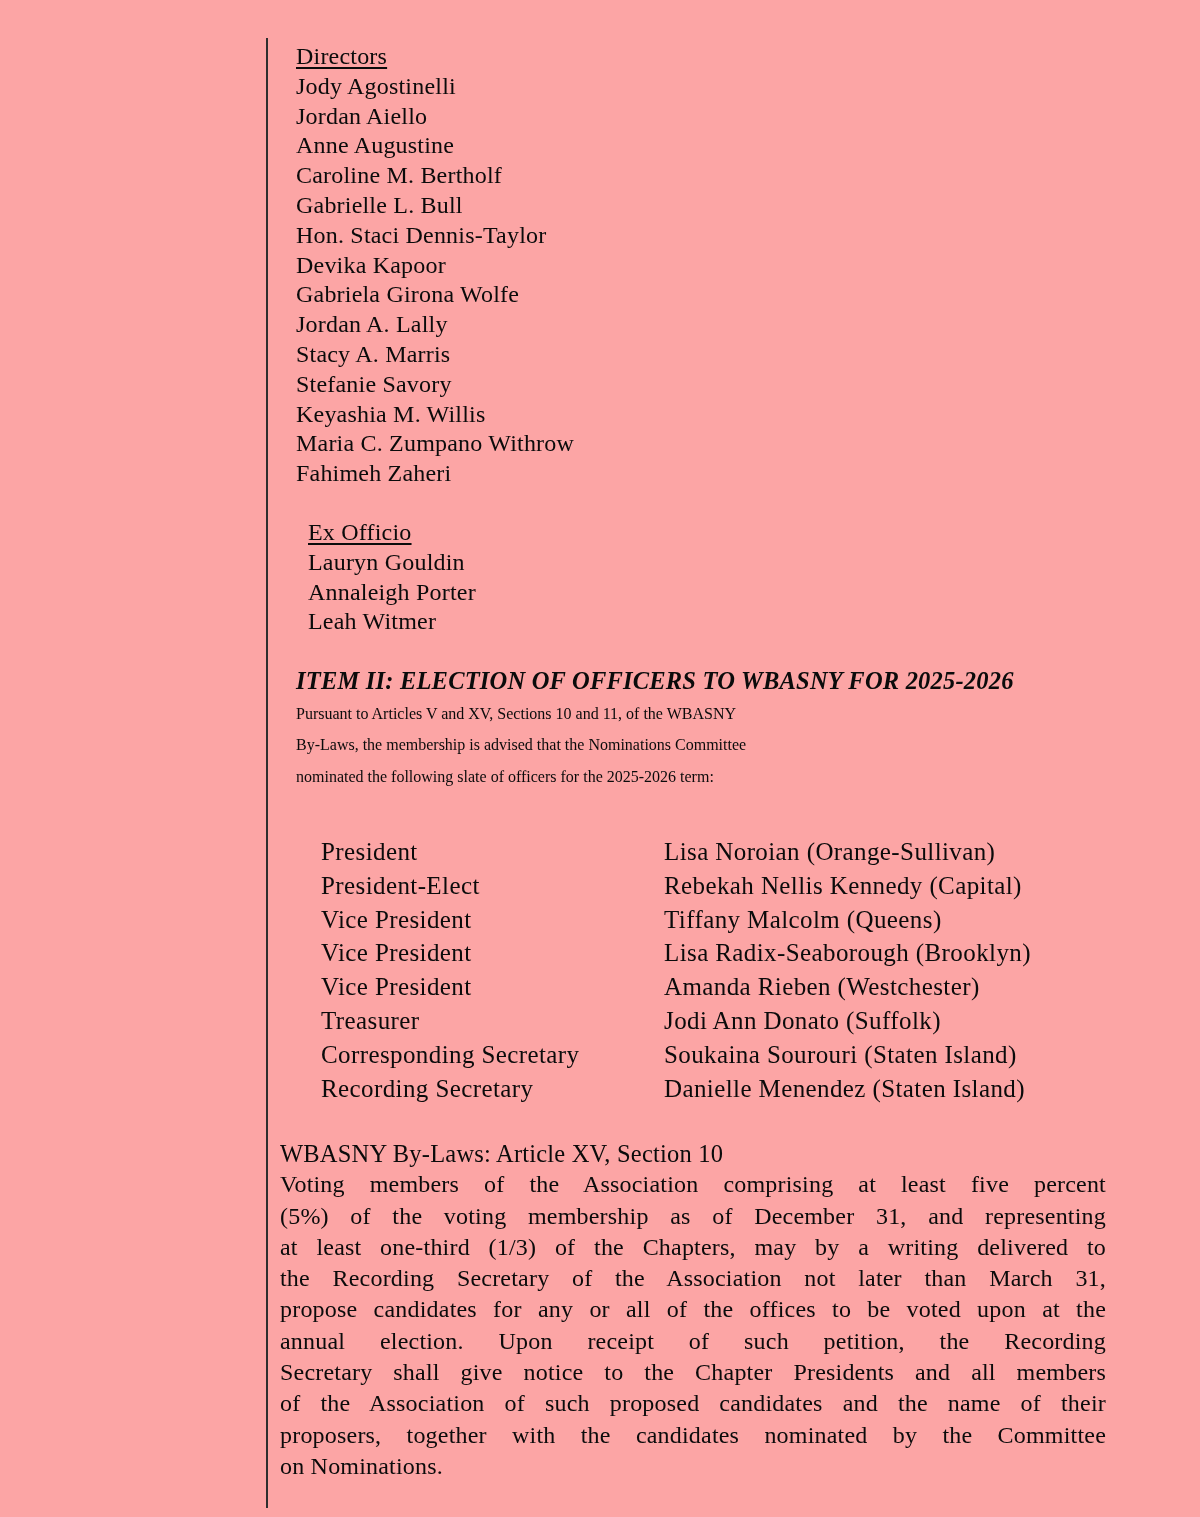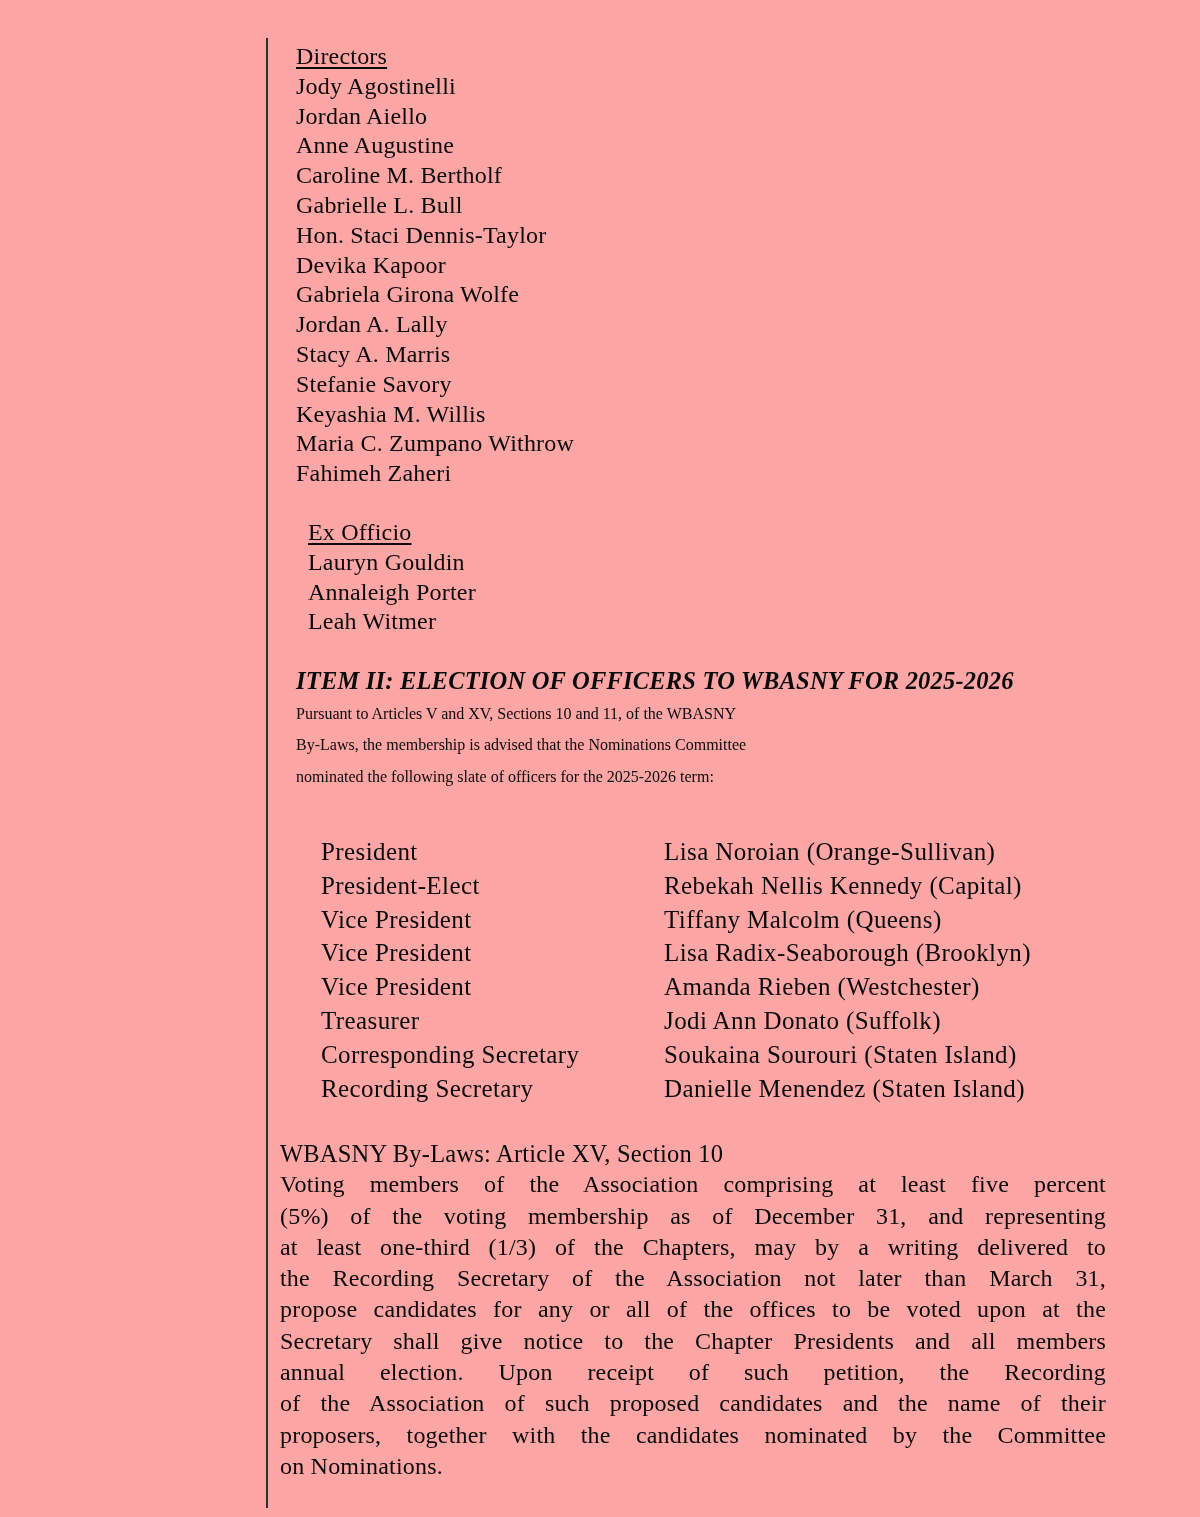--- a/index.html
+++ b/index.html
@@ -213,24 +213,24 @@
         <div class="bylaws-line">Voting members of the Association comprising at least five percent</div>
 
         <div class="bylaws-line">(5%) of the voting membership as of December 31, and representing</div>
 
         <div class="bylaws-line">at least one-third (1/3) of the Chapters, may by a writing delivered to</div>
 
         <div class="bylaws-line">the Recording Secretary of the Association not later than March 31,</div>
 
         <div class="bylaws-line">propose candidates for any or all of the offices to be voted upon at the</div>
 
+        <div class="bylaws-line">annual election. Upon receipt of such petition, the Recording</div>
+
         <div class="bylaws-line">Secretary shall give notice to the Chapter Presidents and all members</div>
 
-        <div class="bylaws-line">annual election. Upon receipt of such petition, the Recording</div>
-
         <div class="bylaws-line">of the Association of such proposed candidates and the name of their</div>
 
         <div class="bylaws-line">proposers, together with the candidates nominated by the Committee</div>
 
         <div class="bylaws-line">on Nominations.</div>
       </div>
   </section>
 
 </div>
 

